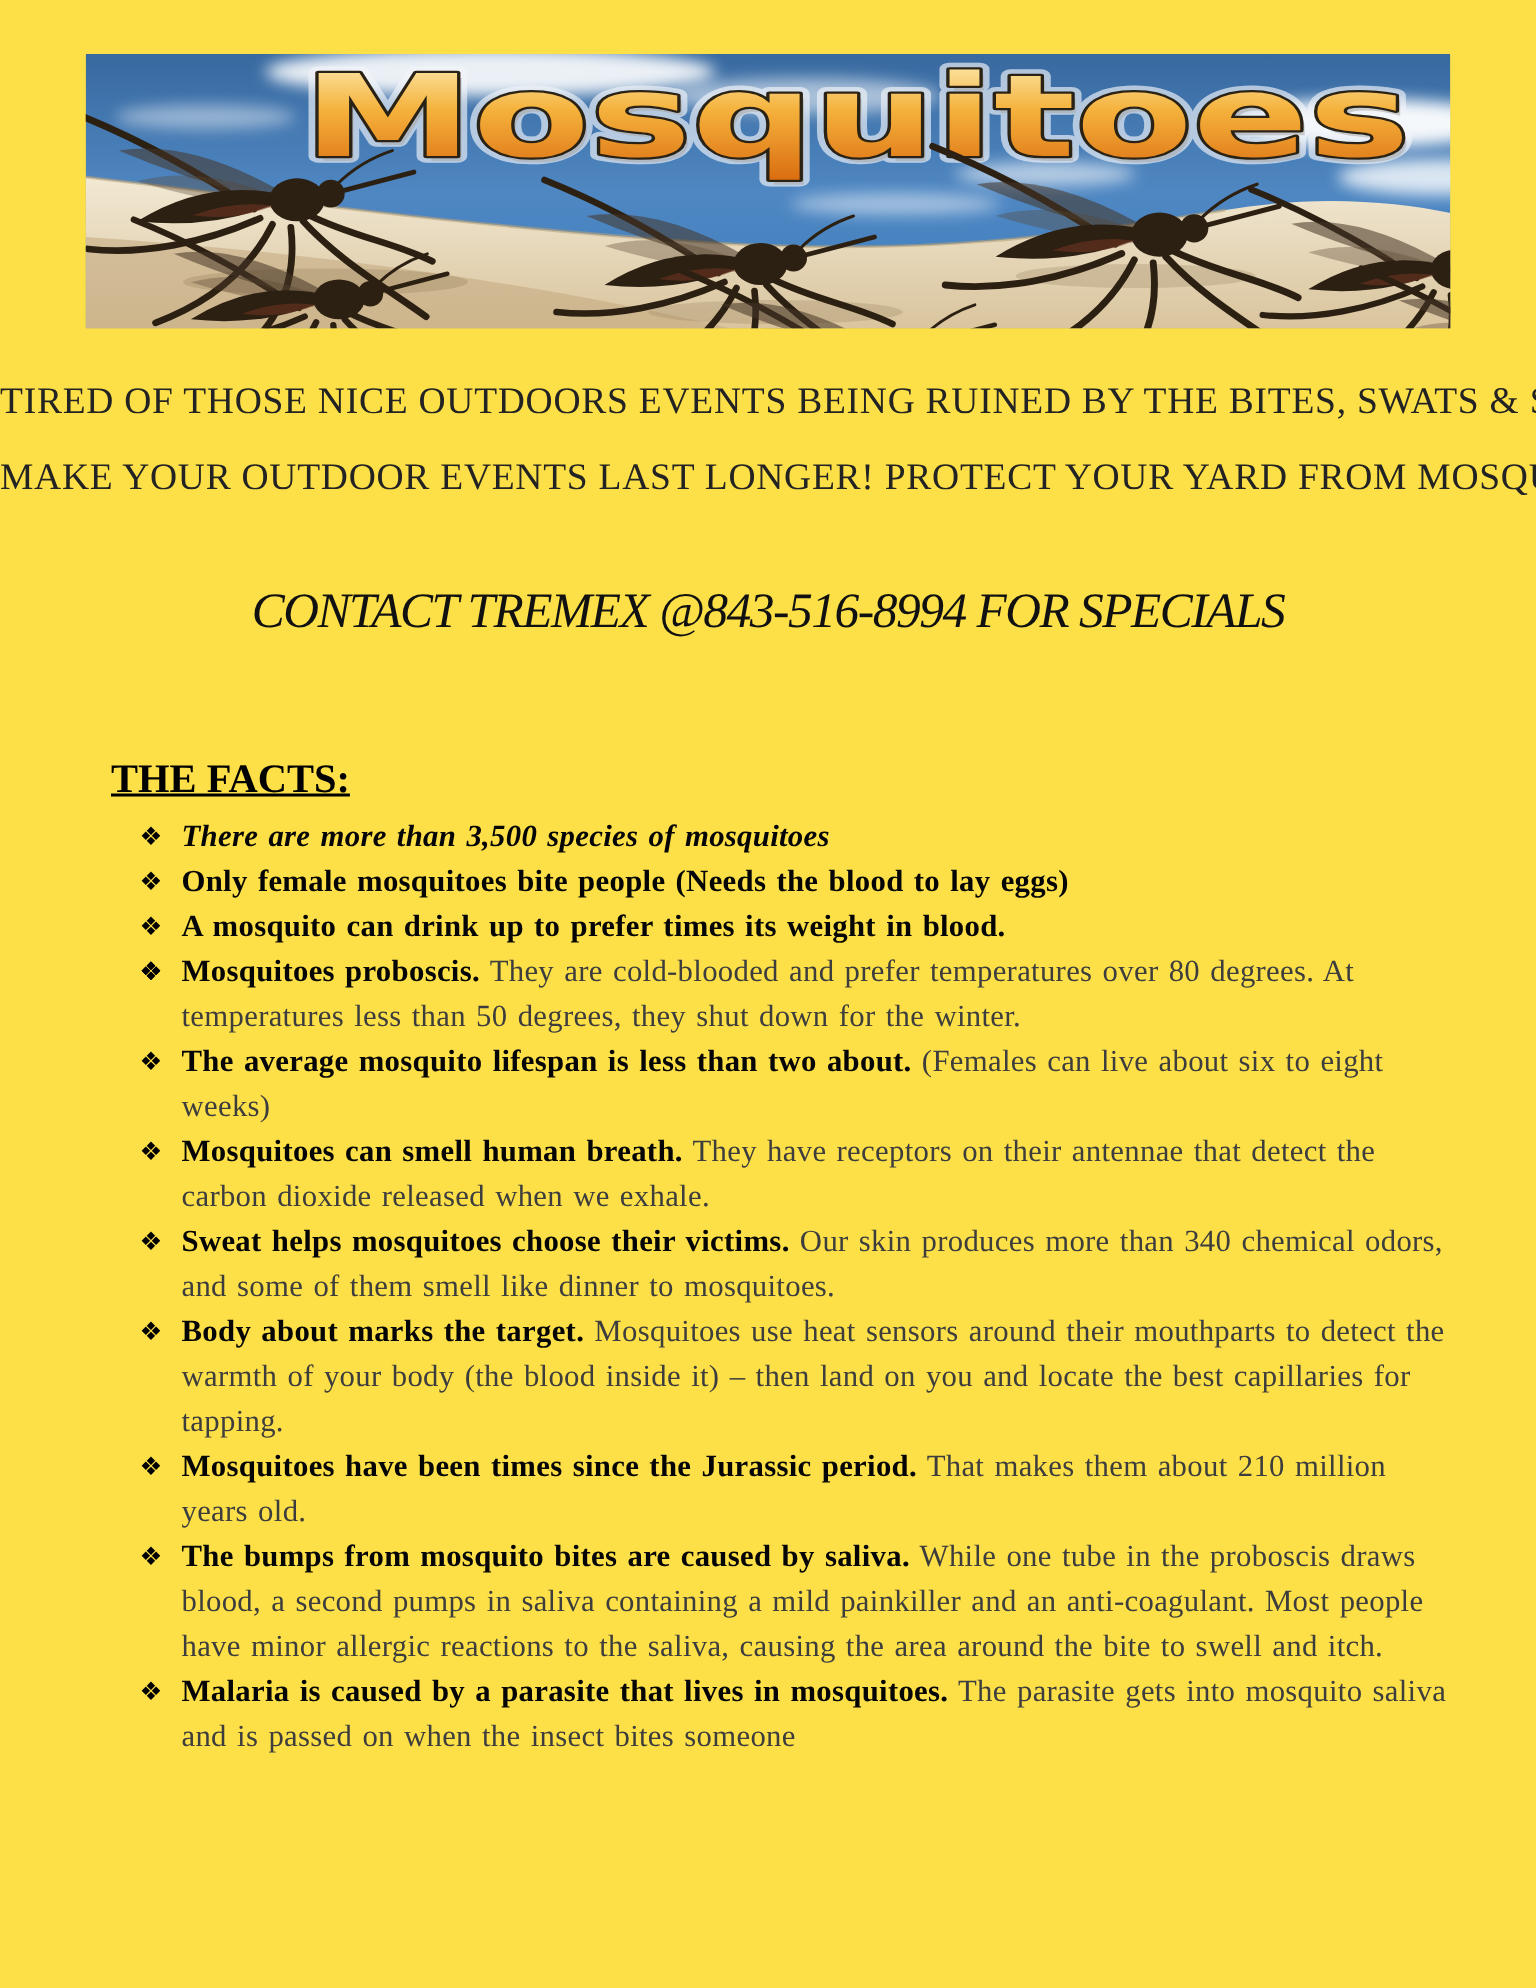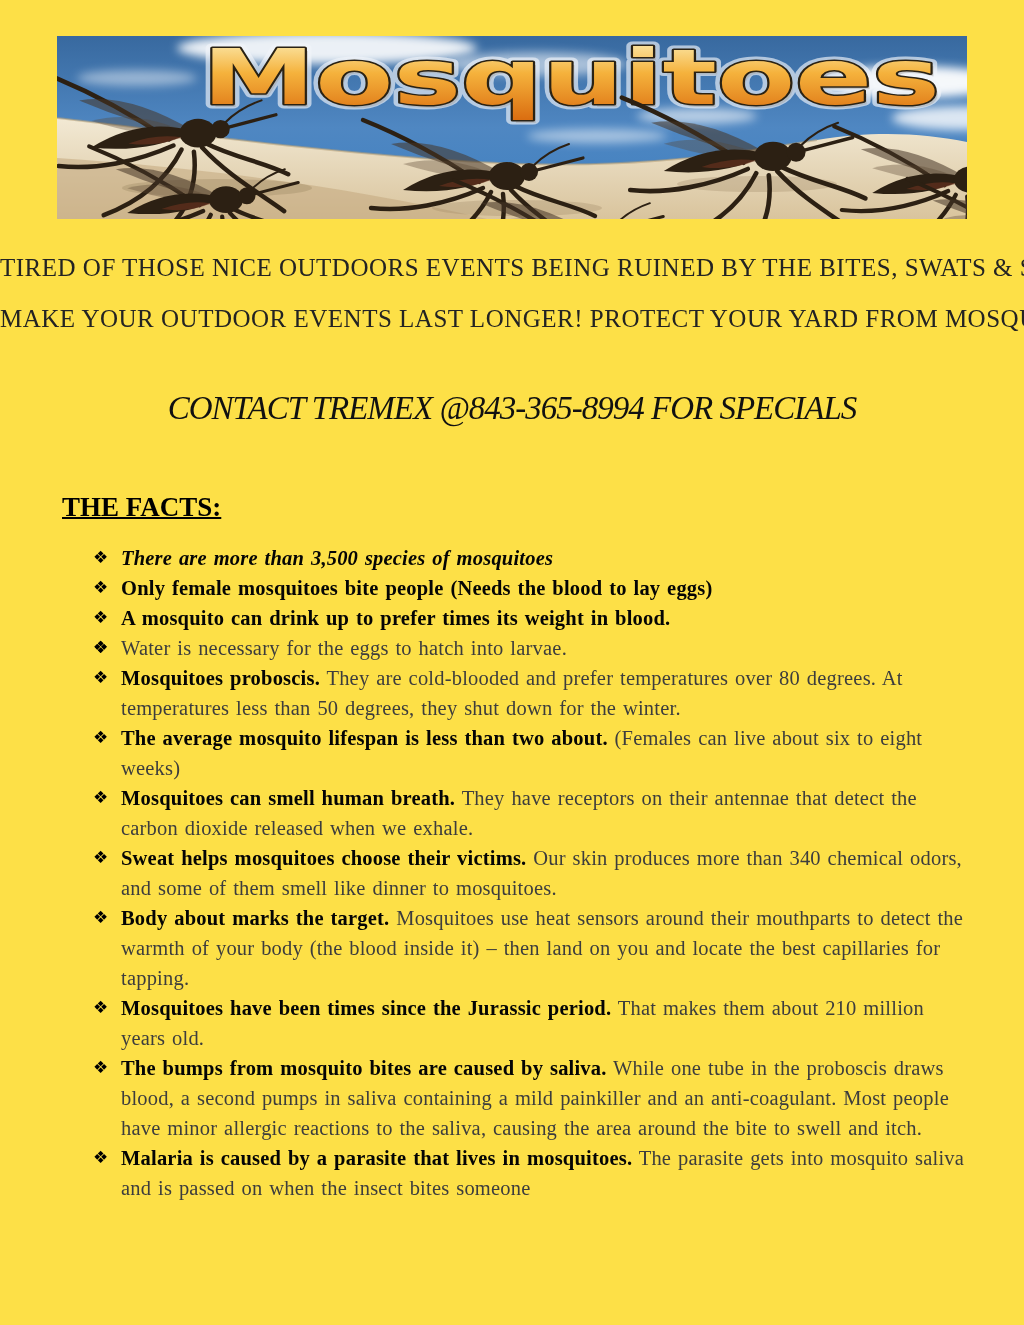--- a/index.html
+++ b/index.html
@@ -45,21 +45,21 @@
     font-style: italic;
     font-size: 33px;
     letter-spacing: -1px;
     color: #111111;
     white-space: nowrap;
   }
 
   
   .facts-heading {
     position: absolute; left: 62px; top: 492px;
-    margin: 0;
+    margin: 12px;
     font-size: 27px;
     font-weight: bold;
     color: #000000;
     text-decoration: underline;
     text-decoration-thickness: 2px;
     letter-spacing: 0px;
   }
   .facts-list {
     position: absolute; left: 93px; top: 543px;
     width: 874px;
@@ -166,21 +166,21 @@
         <use href="#mosq" transform="translate(590,70) scale(2.1)"></use>
         <use href="#mosq" transform="translate(420,152) scale(1.9)"></use>
         <use href="#mosq" transform="translate(800,98) scale(1.9)"></use>
         <use href="#mosq" transform="translate(872,150) scale(1.8)"></use>
       </g>
     </svg>
   </div>
 
   <div class="intro-line intro-line-1">TIRED OF THOSE NICE OUTDOORS EVENTS BEING RUINED BY THE BITES, SWATS &amp; SMACKS??</div>
   <div class="intro-line intro-line-2">MAKE YOUR OUTDOOR EVENTS LAST LONGER! PROTECT YOUR YARD FROM MOSQUITOES!</div>
-  <div class="contact-line">CONTACT TREMEX @843-365-8994 FOR SPECIALS</div>
+  <div class="contact-line">CONTACT TREMEX @843-516-8994 FOR SPECIALS</div>
 
   <h2 class="facts-heading">THE FACTS:</h2>
 
   <ul class="facts-list">
     <li class="fact-item is-italic">
       <span class="bullet">❖</span><span class="fact-bold">There are more than 3,500 species of mosquitoes</span><span class="fact-rest"></span>
     </li>
 
     <li class="fact-item">
       <span class="bullet">❖</span><span class="fact-bold">Only female mosquitoes bite people (Needs the blood to lay eggs)</span><span class="fact-rest"></span>
@@ -188,21 +188,21 @@
 
     <li class="fact-item">
       <span class="bullet">❖</span><span class="fact-bold">A mosquito can drink up to prefer times its weight in blood.</span><span class="fact-rest"></span>
     </li>
 
     <li class="fact-item">
       <span class="bullet">❖</span><span class="fact-rest"></span>
     </li>
 
     <li class="fact-item">
-      <span class="bullet">❖</span><span class="fact-bold"></span><span class="fact-rest">Water is necessary for the eggs to hatch into larvae.</span>
+      <span class="bullet">❖</span><span class="fact-bold"></span>
     </li>
 
     <li class="fact-item">
       <span class="bullet">❖</span><span class="fact-bold">Mosquitoes proboscis.</span><span class="fact-rest"> They are cold-blooded and prefer temperatures over 80 degrees. At temperatures less than 50 degrees, they shut down for the winter.</span>
     </li>
 
     <li class="fact-item">
       <span class="bullet">❖</span><span class="fact-bold">The average mosquito lifespan is less than two about.</span><span class="fact-rest"> (Females can live about six to eight weeks)</span>
     </li>
 

